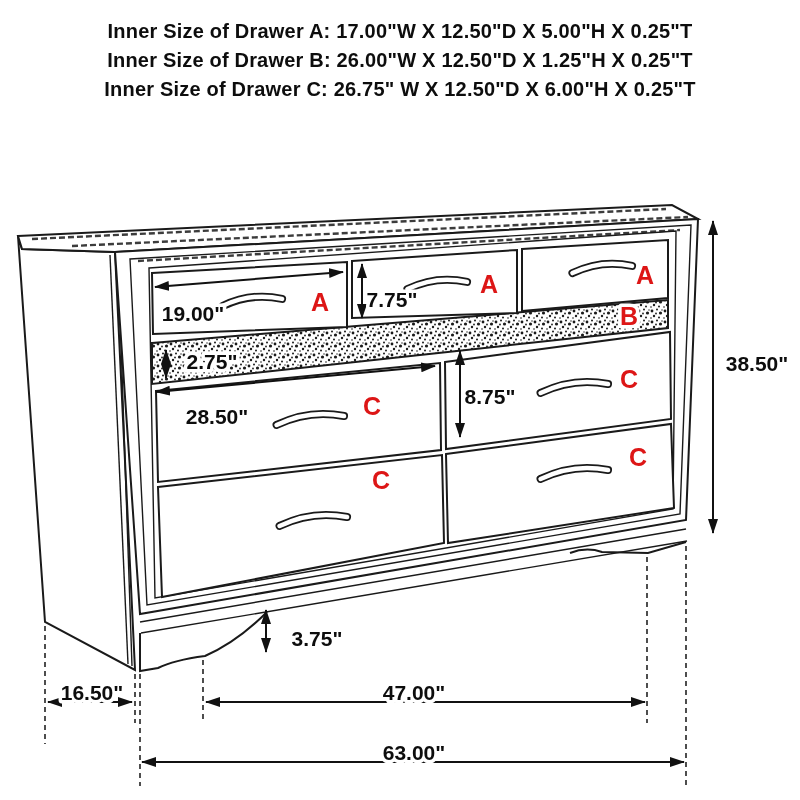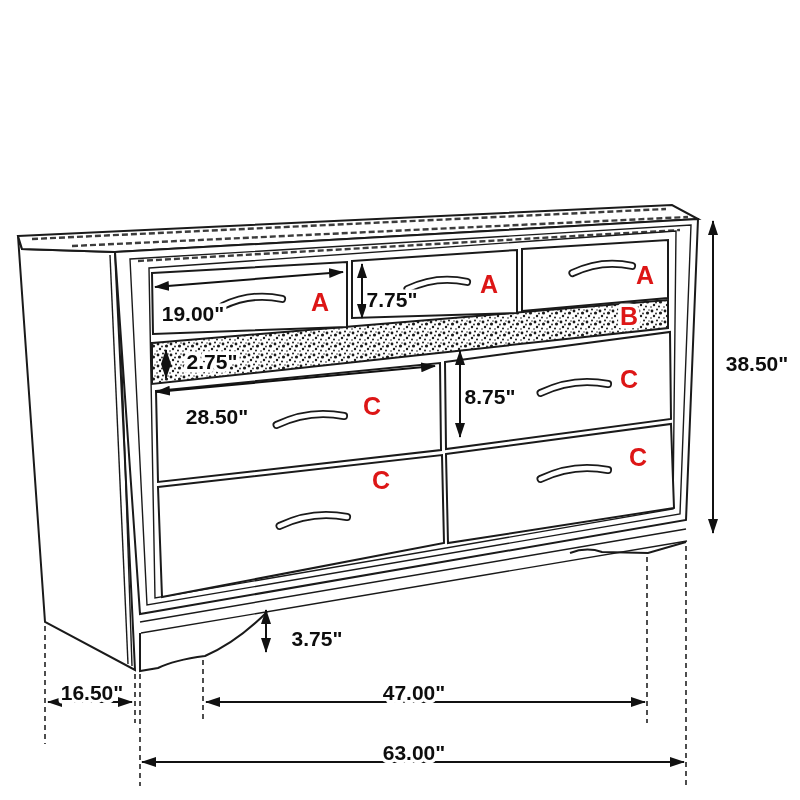--- a/index.html
+++ b/index.html
@@ -26,20 +26,25 @@
            stroke-width:7px;stroke-linejoin:round;}
   text.ltr{font-family:"Liberation Sans",sans-serif;font-weight:bold;font-size:25px;fill:var(--label-red);
            text-anchor:middle;dominant-baseline:central;paint-order:stroke;stroke:#fff;
            stroke-width:7px;stroke-linejoin:round;}
 </style>
 </head>
 <body>
 
 <div class="canvas">
 
+  <div class="spec-header">
+    <div>Inner Size of Drawer A: 17.00"W X 12.50"D X 5.00"H X 0.25"T</div>
+    <div>Inner Size of Drawer B: 26.00"W X 12.50"D X 1.25"H X 0.25"T</div>
+    <div>Inner Size of Drawer C: 26.75" W X 12.50"D X 6.00"H X 0.25"T</div>
+  </div>
 
   <svg width="800" height="800" viewBox="0 0 800 800">
     <defs>
       <marker id="arr" markerUnits="userSpaceOnUse" markerWidth="16" markerHeight="12" refX="14" refY="5" orient="auto-start-reverse">
         <path d="M0,0 L15,5 L0,10 Z" fill="#111"></path>
       </marker>
       <pattern id="speckle" width="13" height="11" patternUnits="userSpaceOnUse">
         <rect width="13" height="11" fill="#ffffff"></rect>
         <circle cx="2" cy="3" r="1.4" fill="#1a1a1a"></circle>
         <circle cx="7" cy="1.5" r="1" fill="#1a1a1a"></circle>

